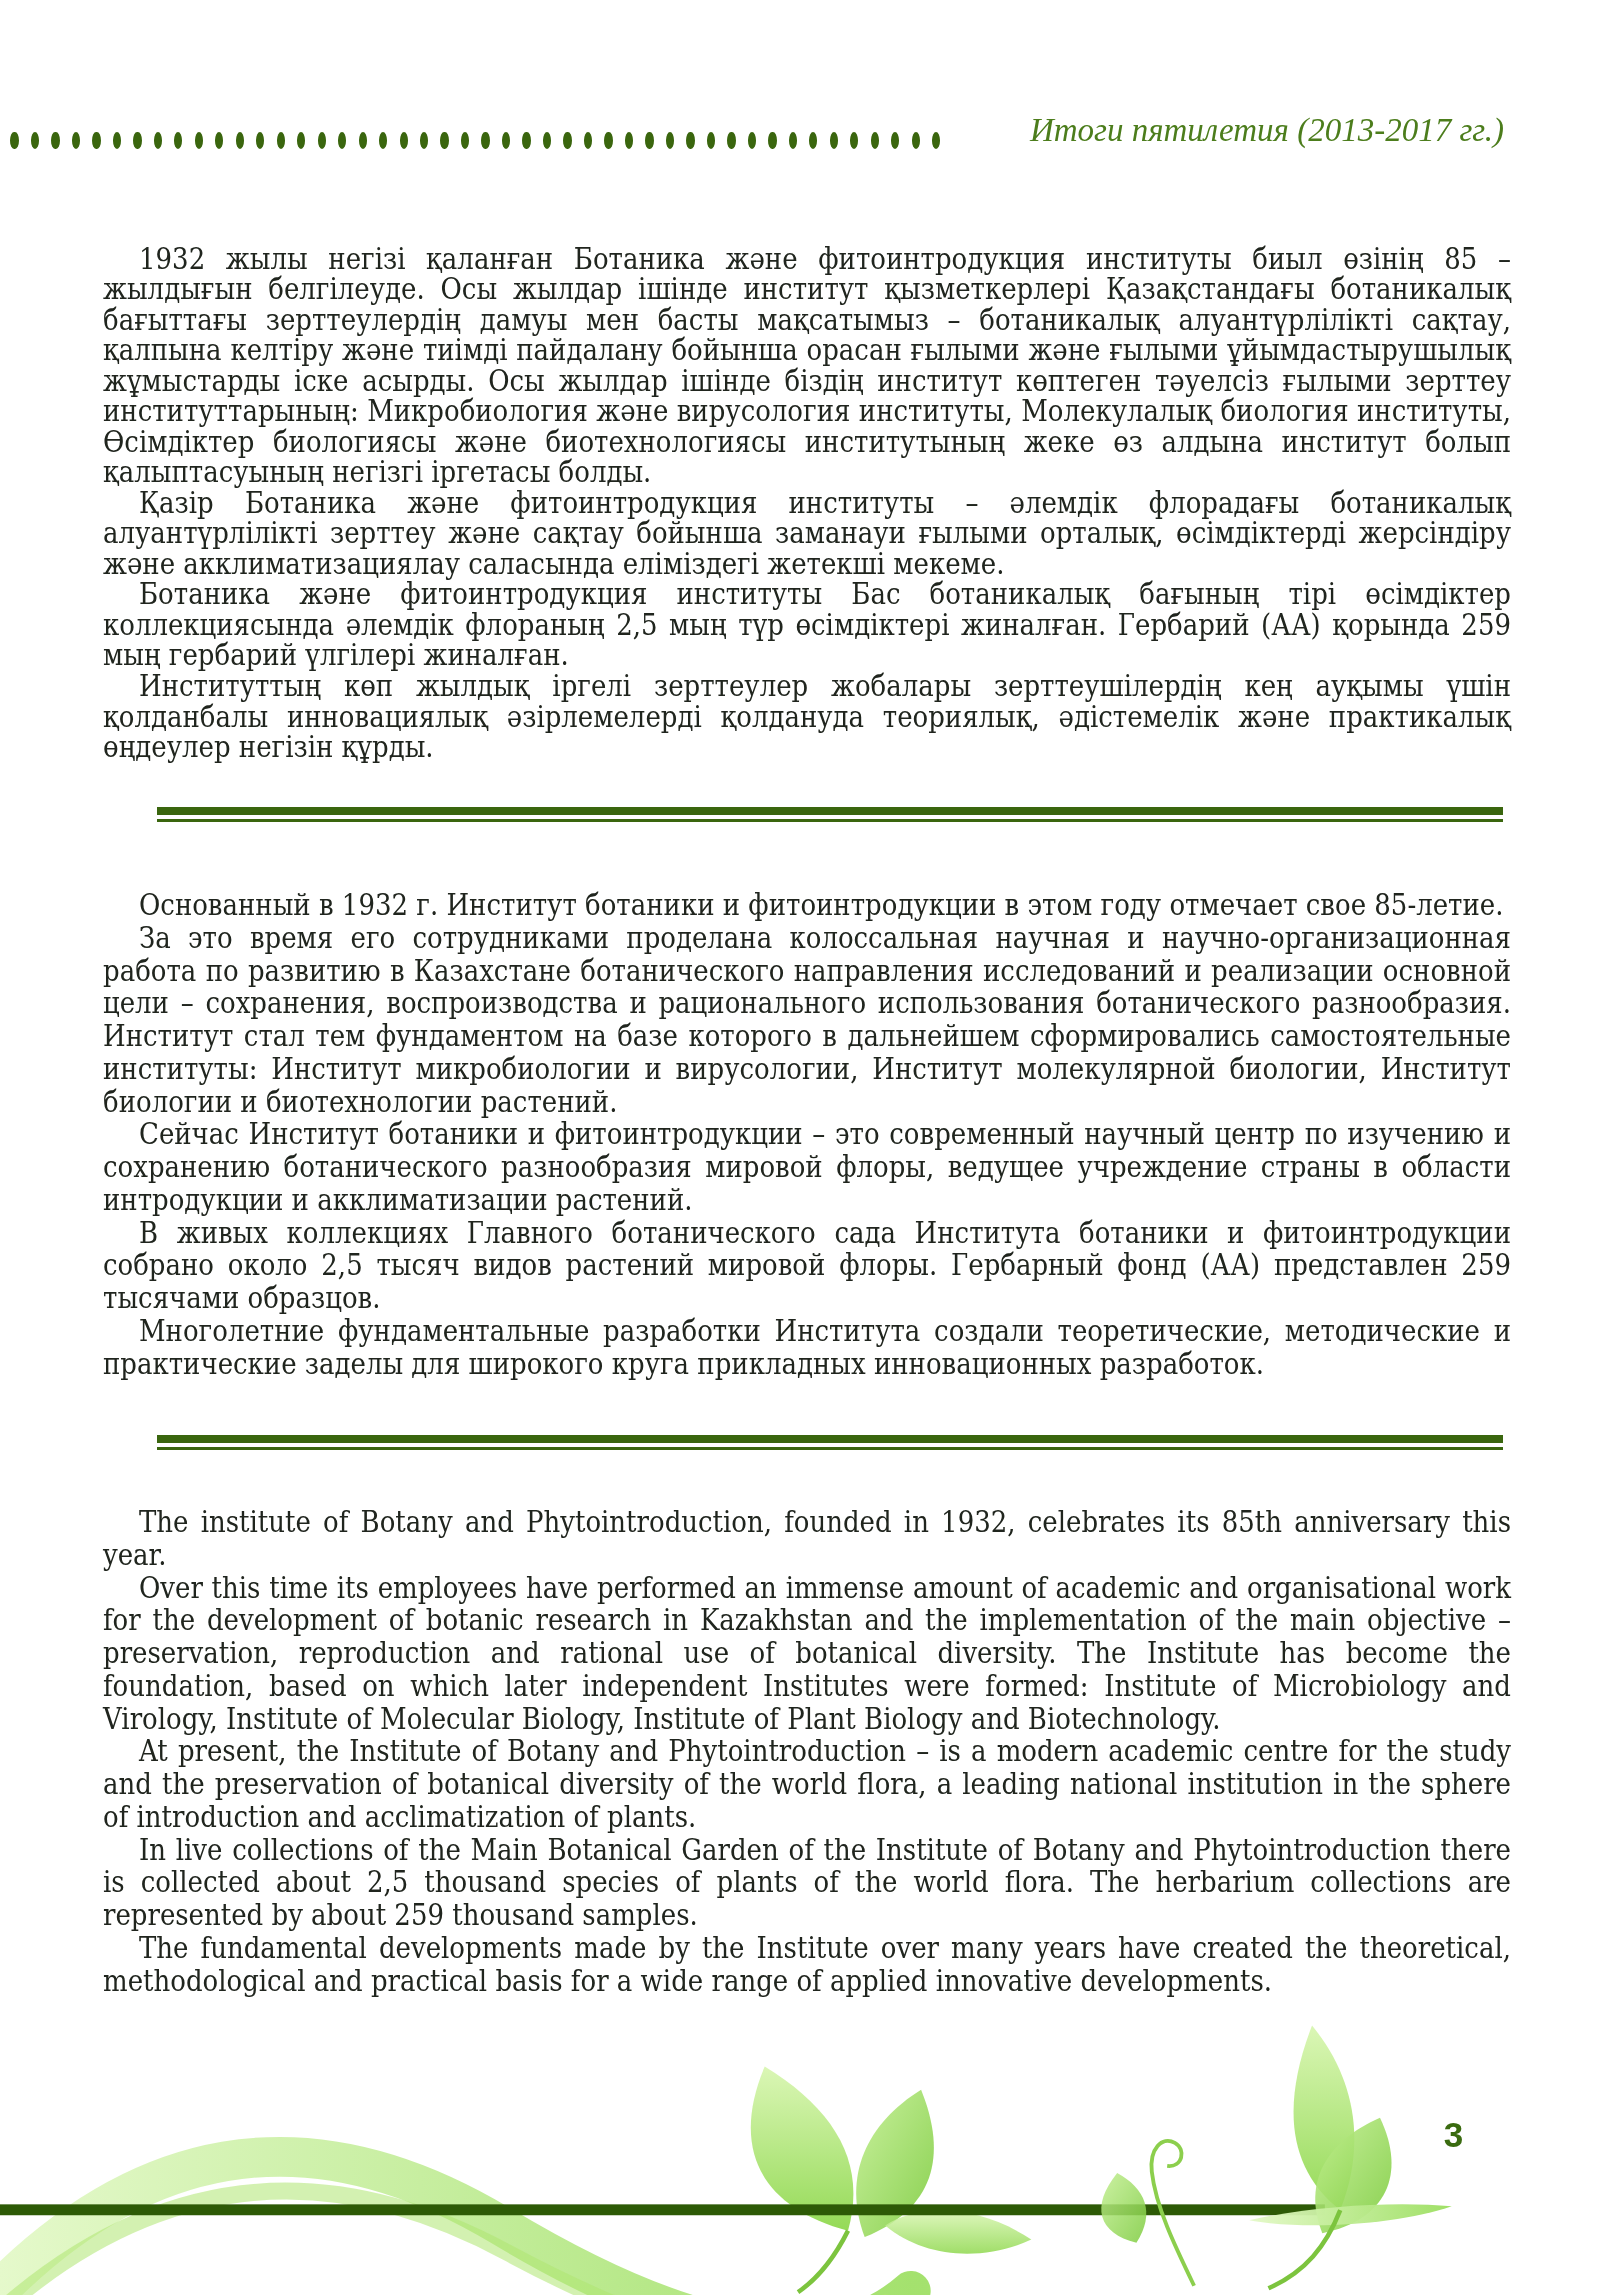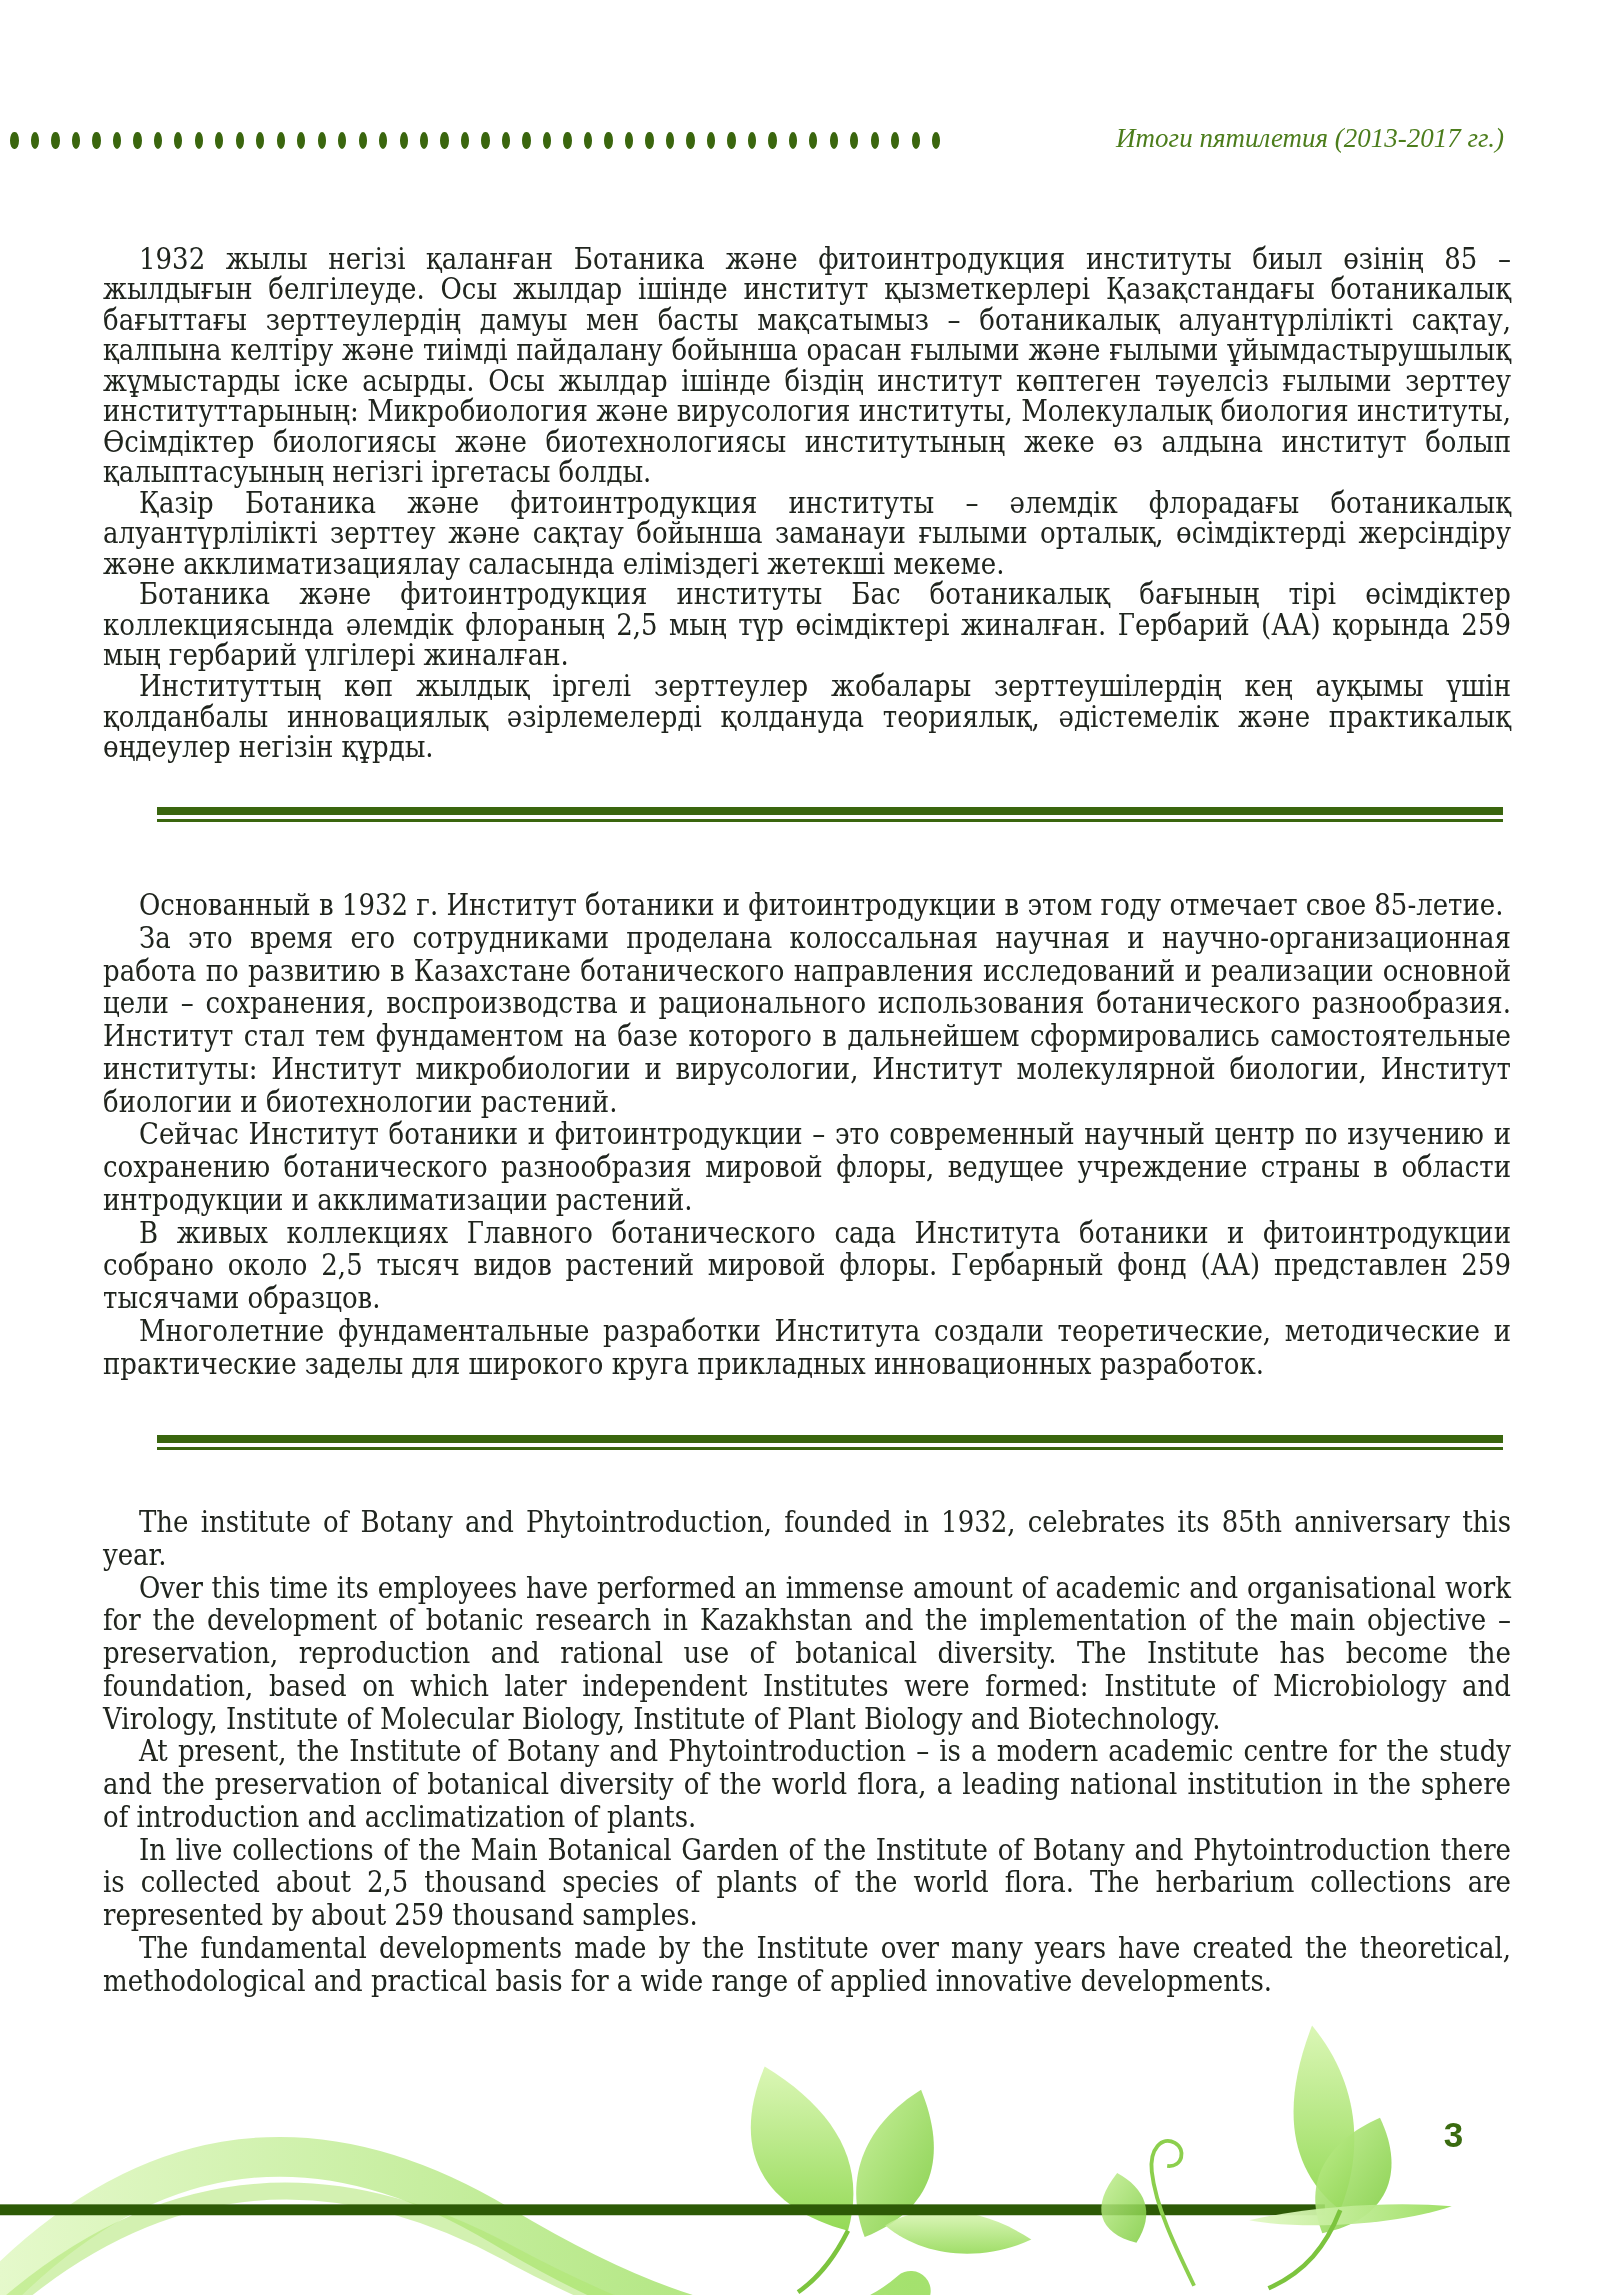--- a/index.html
+++ b/index.html
@@ -19,25 +19,24 @@
   .dot{
     display:block;width:8.3px;height:17.3px;
     border-radius:50%;
     background:#3a660e;
     flex:0 0 auto;
   }
   .header-title{
     position:absolute;top:114px;right:110px;
     font-family:"Liberation Serif",serif;
     font-style:italic;
-    font-size:27px;
+    font-size:33px;
     line-height:1;
     color:#4c7d1c;
     white-space:nowrap;
-    margin-top:11px;
   }
   
   .sec{
     position:absolute;left:103px;width:1408px;
     text-align:justify;
     font-size:26px;
     transform:scaleY(1.13);
     transform-origin:0 0;
   }
   .sec p{margin:0;text-indent:36px;}

